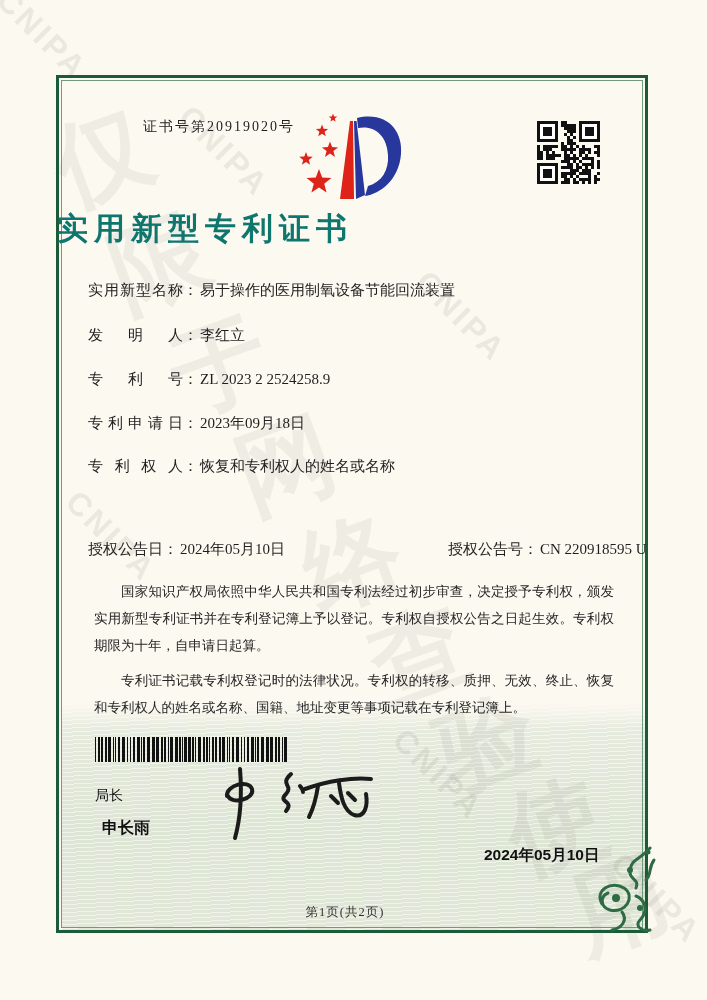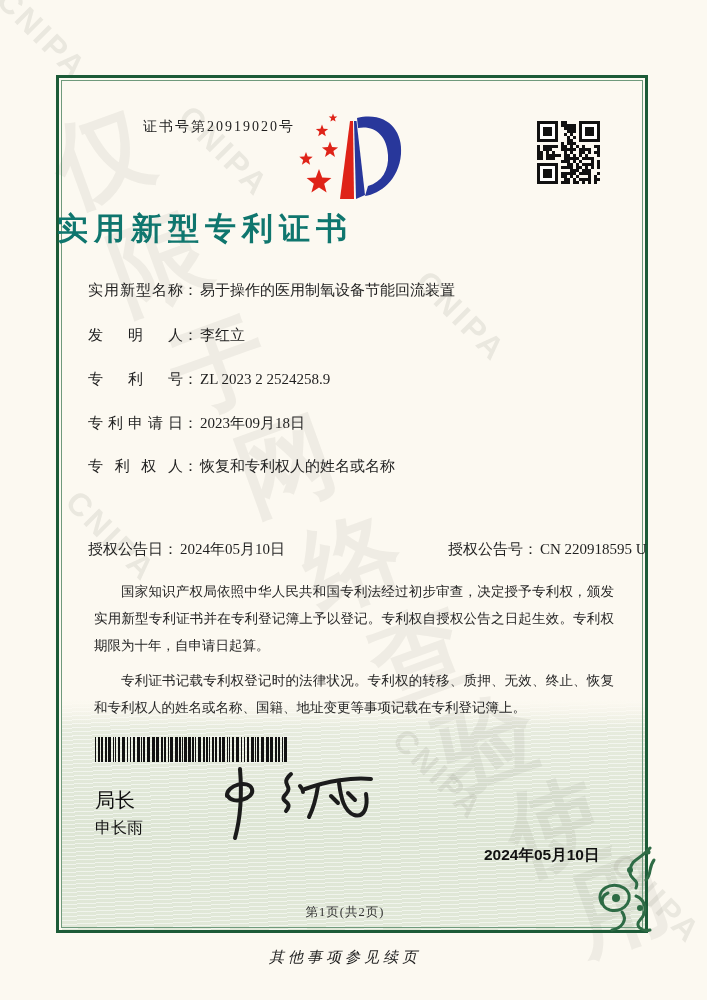--- a/index.html
+++ b/index.html
@@ -45,24 +45,24 @@
   .fvalue{display:inline-block;margin-left:2px;}
   .grant-b{position:absolute;left:360px;top:0;}
 
   
   .paras{position:absolute;left:86px;top:570px;width:536px;font-size:13.5px;
          line-height:27px;color:#262626;}
   .paras p{margin:8px;text-indent:2em;text-align:justify;}
 
   
   .barcode{position:absolute;left:95px;top:737px;width:196px;height:25px;}
-  .signer-title{position:absolute;left:95px;top:787px;font-size:20px;
+  .signer-title{position:absolute;left:95px;top:787px;font-size:14px;
                 font-family:"Liberation Sans","DejaVu Sans",sans-serif;color:#111;}
-  .signer-name{position:absolute;left:95px;top:818px;font-size:16px;
-               font-family:"Liberation Sans","DejaVu Sans",sans-serif;color:#111;}
+  .signer-name{position:absolute;left:102px;top:818px;font-size:16px;
+               font-family:"Liberation Sans","DejaVu Sans",sans-serif;color:#111;font-weight:bold;}
   .signature{position:absolute;left:205px;top:756px;width:180px;height:86px;}
   .issue-date{position:absolute;left:484px;top:845px;font-size:15.5px;font-weight:700;
               font-family:"Liberation Sans","DejaVu Sans",sans-serif;color:#111;}
   .page-no{position:absolute;left:57px;top:904px;width:576px;text-align:center;
            font-size:12.5px;color:#333;letter-spacing:1px;}
   .ornament{position:absolute;left:592px;top:846px;width:70px;height:90px;}
   .footer-note{position:absolute;left:57px;top:948px;width:576px;text-align:center;
                font-size:15px;letter-spacing:4px;color:#222;font-style:italic;}
 </style>
 </head>
@@ -395,15 +395,14 @@
         <path d="M44,50 C54,54 56,66 48,74 C42,80 50,86 58,84"></path>
       </g>
       <g fill="#2e6b45">
         <circle cx="38" cy="24" r="3"></circle>
         <circle cx="24" cy="52" r="4"></circle>
         <circle cx="48" cy="62" r="3"></circle>
         <circle cx="56" cy="6" r="2.5"></circle>
       </g>
     </svg>
 
-    <div class="footer-note">其他事项参见续页</div>
   </div>
 </div>
 
 </body></html>

